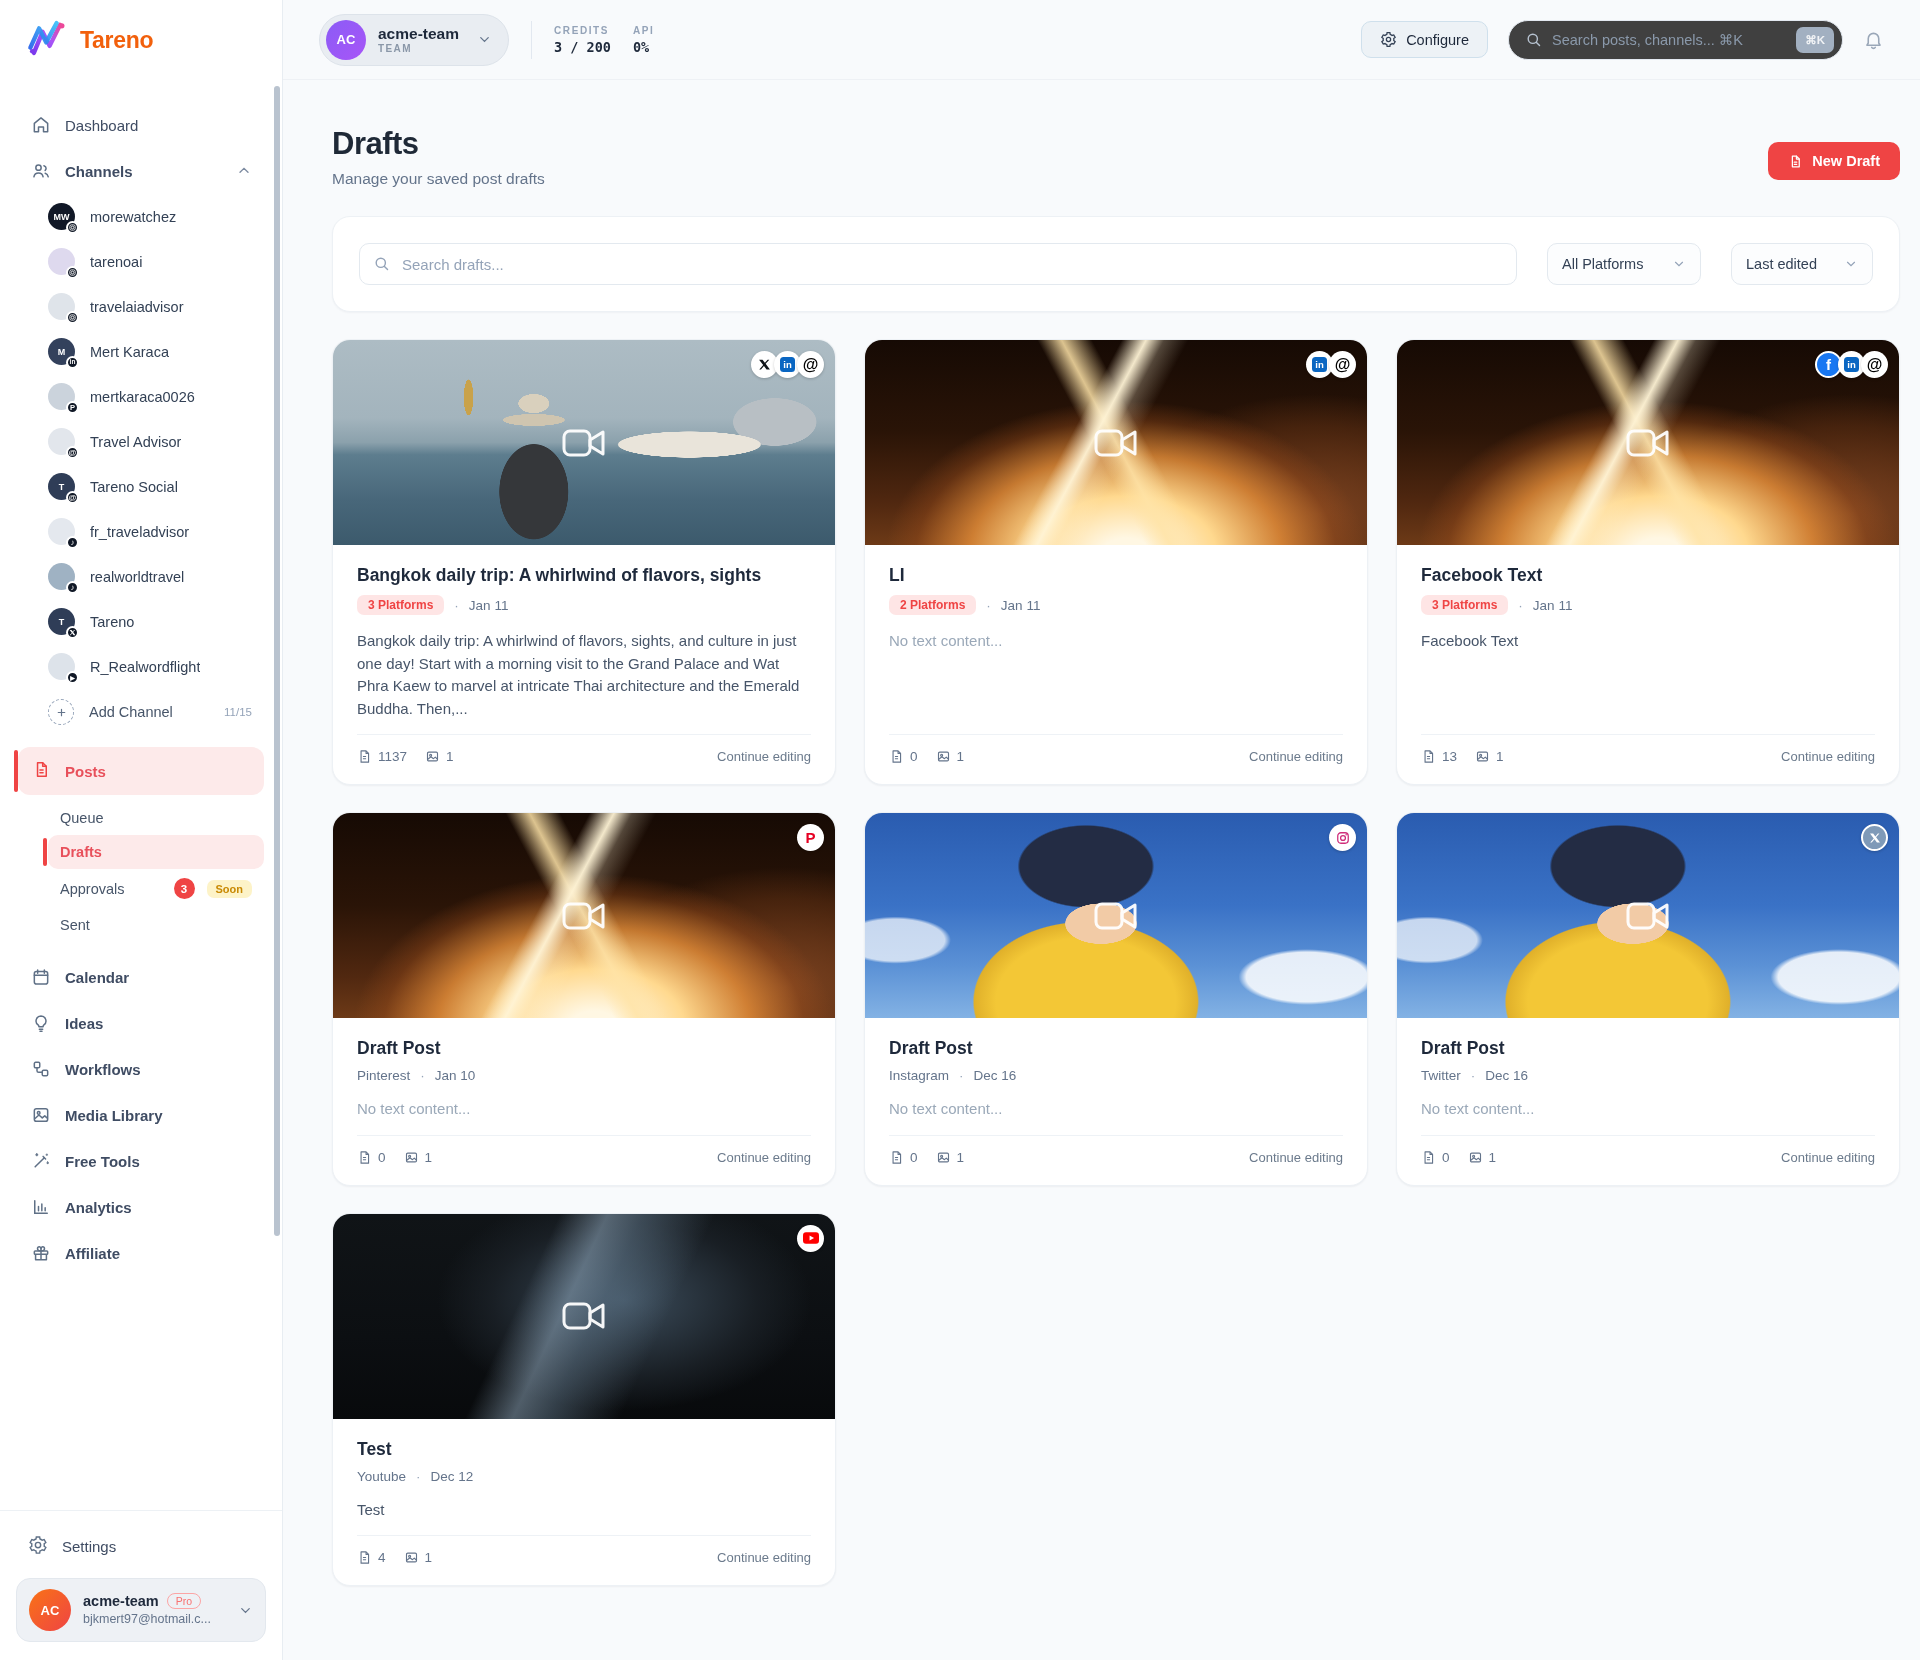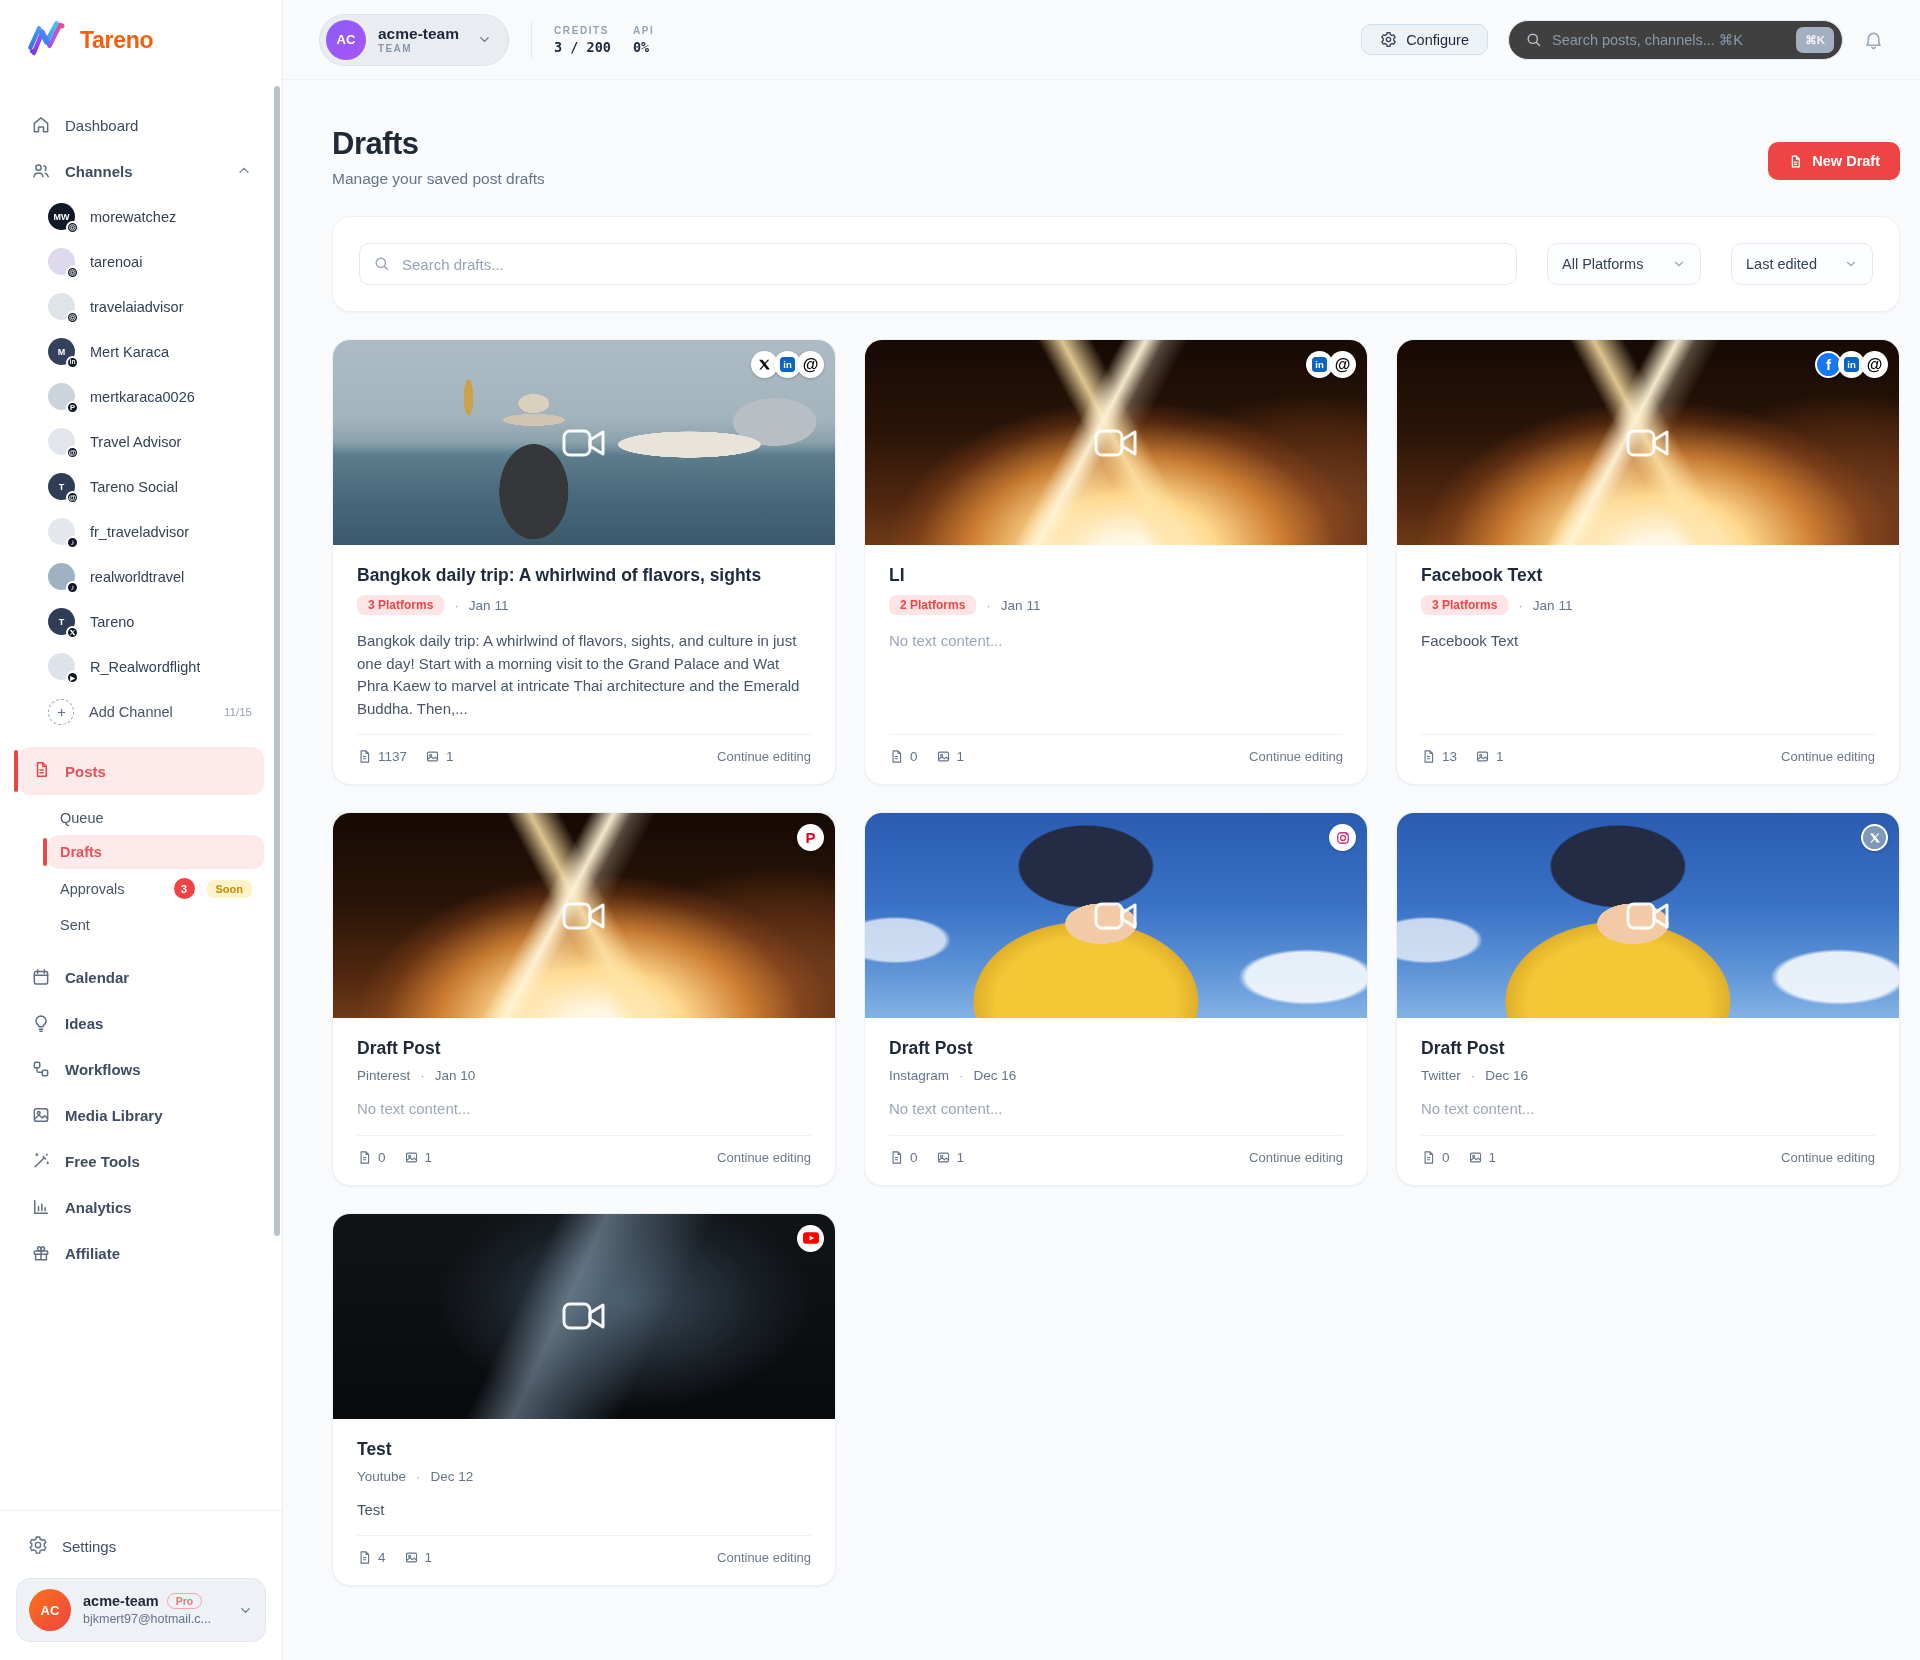--- a/index.html
+++ b/index.html
@@ -84,21 +84,21 @@
     background:#eef1f5; border:1px solid #e3e8ee; border-radius:14px; padding:10px 12px; cursor:pointer;
   }
   .acct-avatar {
     width:42px; height:42px; border-radius:50%; flex-shrink:0;
     background:linear-gradient(135deg,#f97316,#ef4444);
     color:#fff; font-size:13px; font-weight:700; display:flex; align-items:center; justify-content:center;
   }
   .acct-info { min-width:0; }
   .acct-top { display:flex; align-items:center; gap:8px; }
   .acct-name { font-size:14.5px; font-weight:700; color:#1e293b; }
-  .pro-badge { border:1px solid #fca5a5; color:#f87171; font-size:10.5px; font-weight:700; padding:1px 8px; border-radius:999px;text-align:right; }
+  .pro-badge { border:1px solid #fca5a5; color:#f87171; font-size:10.5px; font-weight:400; padding:1px 8px; border-radius:999px;text-align:right; }
   .acct-email { font-size:12.5px; color:#64748b; white-space:nowrap; overflow:hidden; text-overflow:ellipsis; max-width:130px; }
   .acct-chev { margin-left:auto; display:flex; color:#64748b; }
 
   
   .right { flex:1; display:flex; flex-direction:column; min-width:0; }
   .topbar { height:80px; flex-shrink:0; display:flex; align-items:center; padding:0 36px; gap:22px; border-bottom:1px solid #eef1f5; }
   .team-pill {
     display:flex; align-items:center; gap:12px; background:#e9edf2; border:1px solid #dde3ea;
     border-radius:999px; padding:5px 16px 5px 6px; cursor:pointer;
   }
@@ -109,21 +109,21 @@
   }
   .team-name { font-size:15.5px; font-weight:700; color:#1e293b; line-height:1.15; }
   .team-type { font-size:10px; letter-spacing:1.4px; color:#8a97a8; font-weight:600; }
   .vdiv { width:1px; height:38px; background:#e2e8f0; }
   .stat { display:flex; flex-direction:column; gap:3px; }
   .stat-label { font-size:10px; letter-spacing:1.6px; color:#94a3b8; font-weight:700; }
   .stat-value { font-family:"DejaVu Sans Mono", monospace; font-size:13.5px; font-weight:700; color:#1e293b; }
   .topbar-right { margin-left:auto; display:flex; align-items:center; gap:20px; }
   .configure-btn {
     display:flex; align-items:center; gap:9px; background:#edf2f6; border:1px solid #cfe0ec;
-    border-radius:10px; height:31px; padding:0 18px; font-size:14.5px; color:#1e293b; cursor:pointer;
+    border-radius:10px; height:37px; padding:0 18px; font-size:14.5px; color:#1e293b; cursor:pointer;
   }
   .global-search {
     display:flex; align-items:center; gap:10px; width:335px; height:40px;
     background:#404040; border:1px solid #e3e9f0; border-radius:999px; padding:0 8px 0 16px; cursor:text;
   }
   .gs-placeholder { font-size:14.5px; color:#8a99ab; flex:1; white-space:nowrap; overflow:hidden; }
   .gs-kbd {
     background:#a2b0c1; color:rgba(255,255,255,.85); border-radius:7px;
     font-size:11.5px; font-weight:700; padding:6px 9px;
   }

